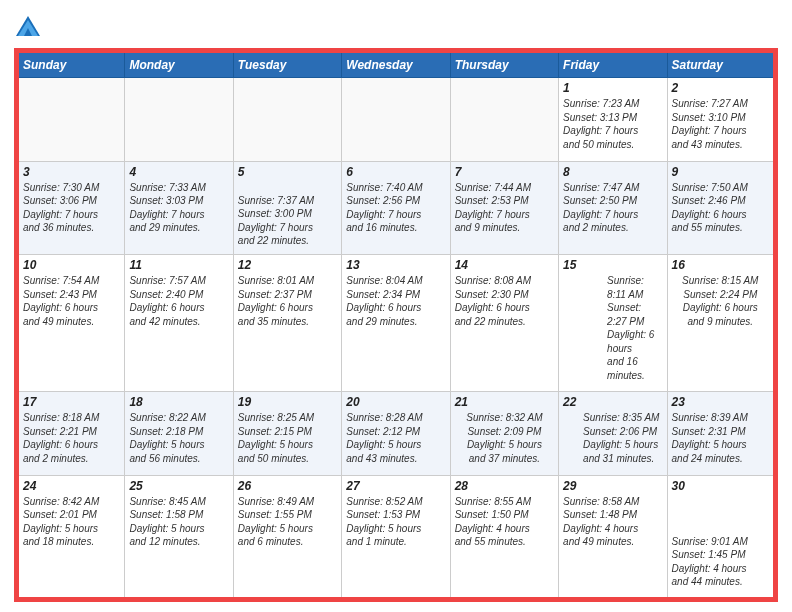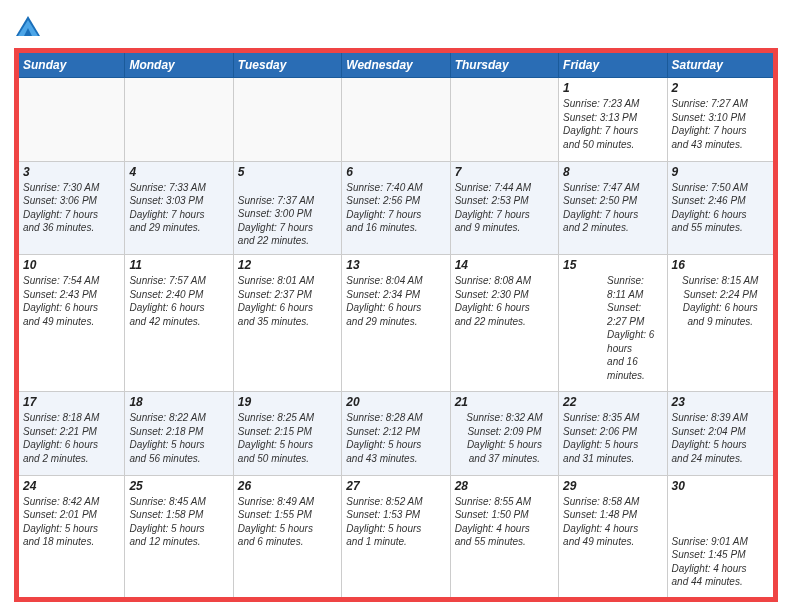--- a/index.html
+++ b/index.html
@@ -293,29 +293,29 @@
           </td>
           <td>
             <span class="day-num">21</span>
             <div class="day-info" style="white-space: pre-line; text-align: center;">Sunrise: 8:32 AM
 Sunset: 2:09 PM
 Daylight: 5 hours
 and 37 minutes.</div>
           </td>
           <td>
             <span class="day-num">22</span>
-            <div class="day-info" style="white-space: pre-line;">Sunrise: 8:35 AM
+            <div class="day-info" style="white-space: pre-line; margin-left: 20px;">Sunrise: 8:35 AM
 Sunset: 2:06 PM
 Daylight: 5 hours
 and 31 minutes.</div>
           </td>
           <td>
             <span class="day-num">23</span>
             <div class="day-info" style="white-space: pre-line;">Sunrise: 8:39 AM
-Sunset: 2:04 PM
+Sunset: 2:31 PM
 Daylight: 5 hours
 and 24 minutes.</div>
           </td>
         </tr>
         <tr>
           <td>
             <span class="day-num">24</span>
             <div class="day-info" style="white-space: pre-line;">Sunrise: 8:42 AM
 Sunset: 2:01 PM
 Daylight: 5 hours

